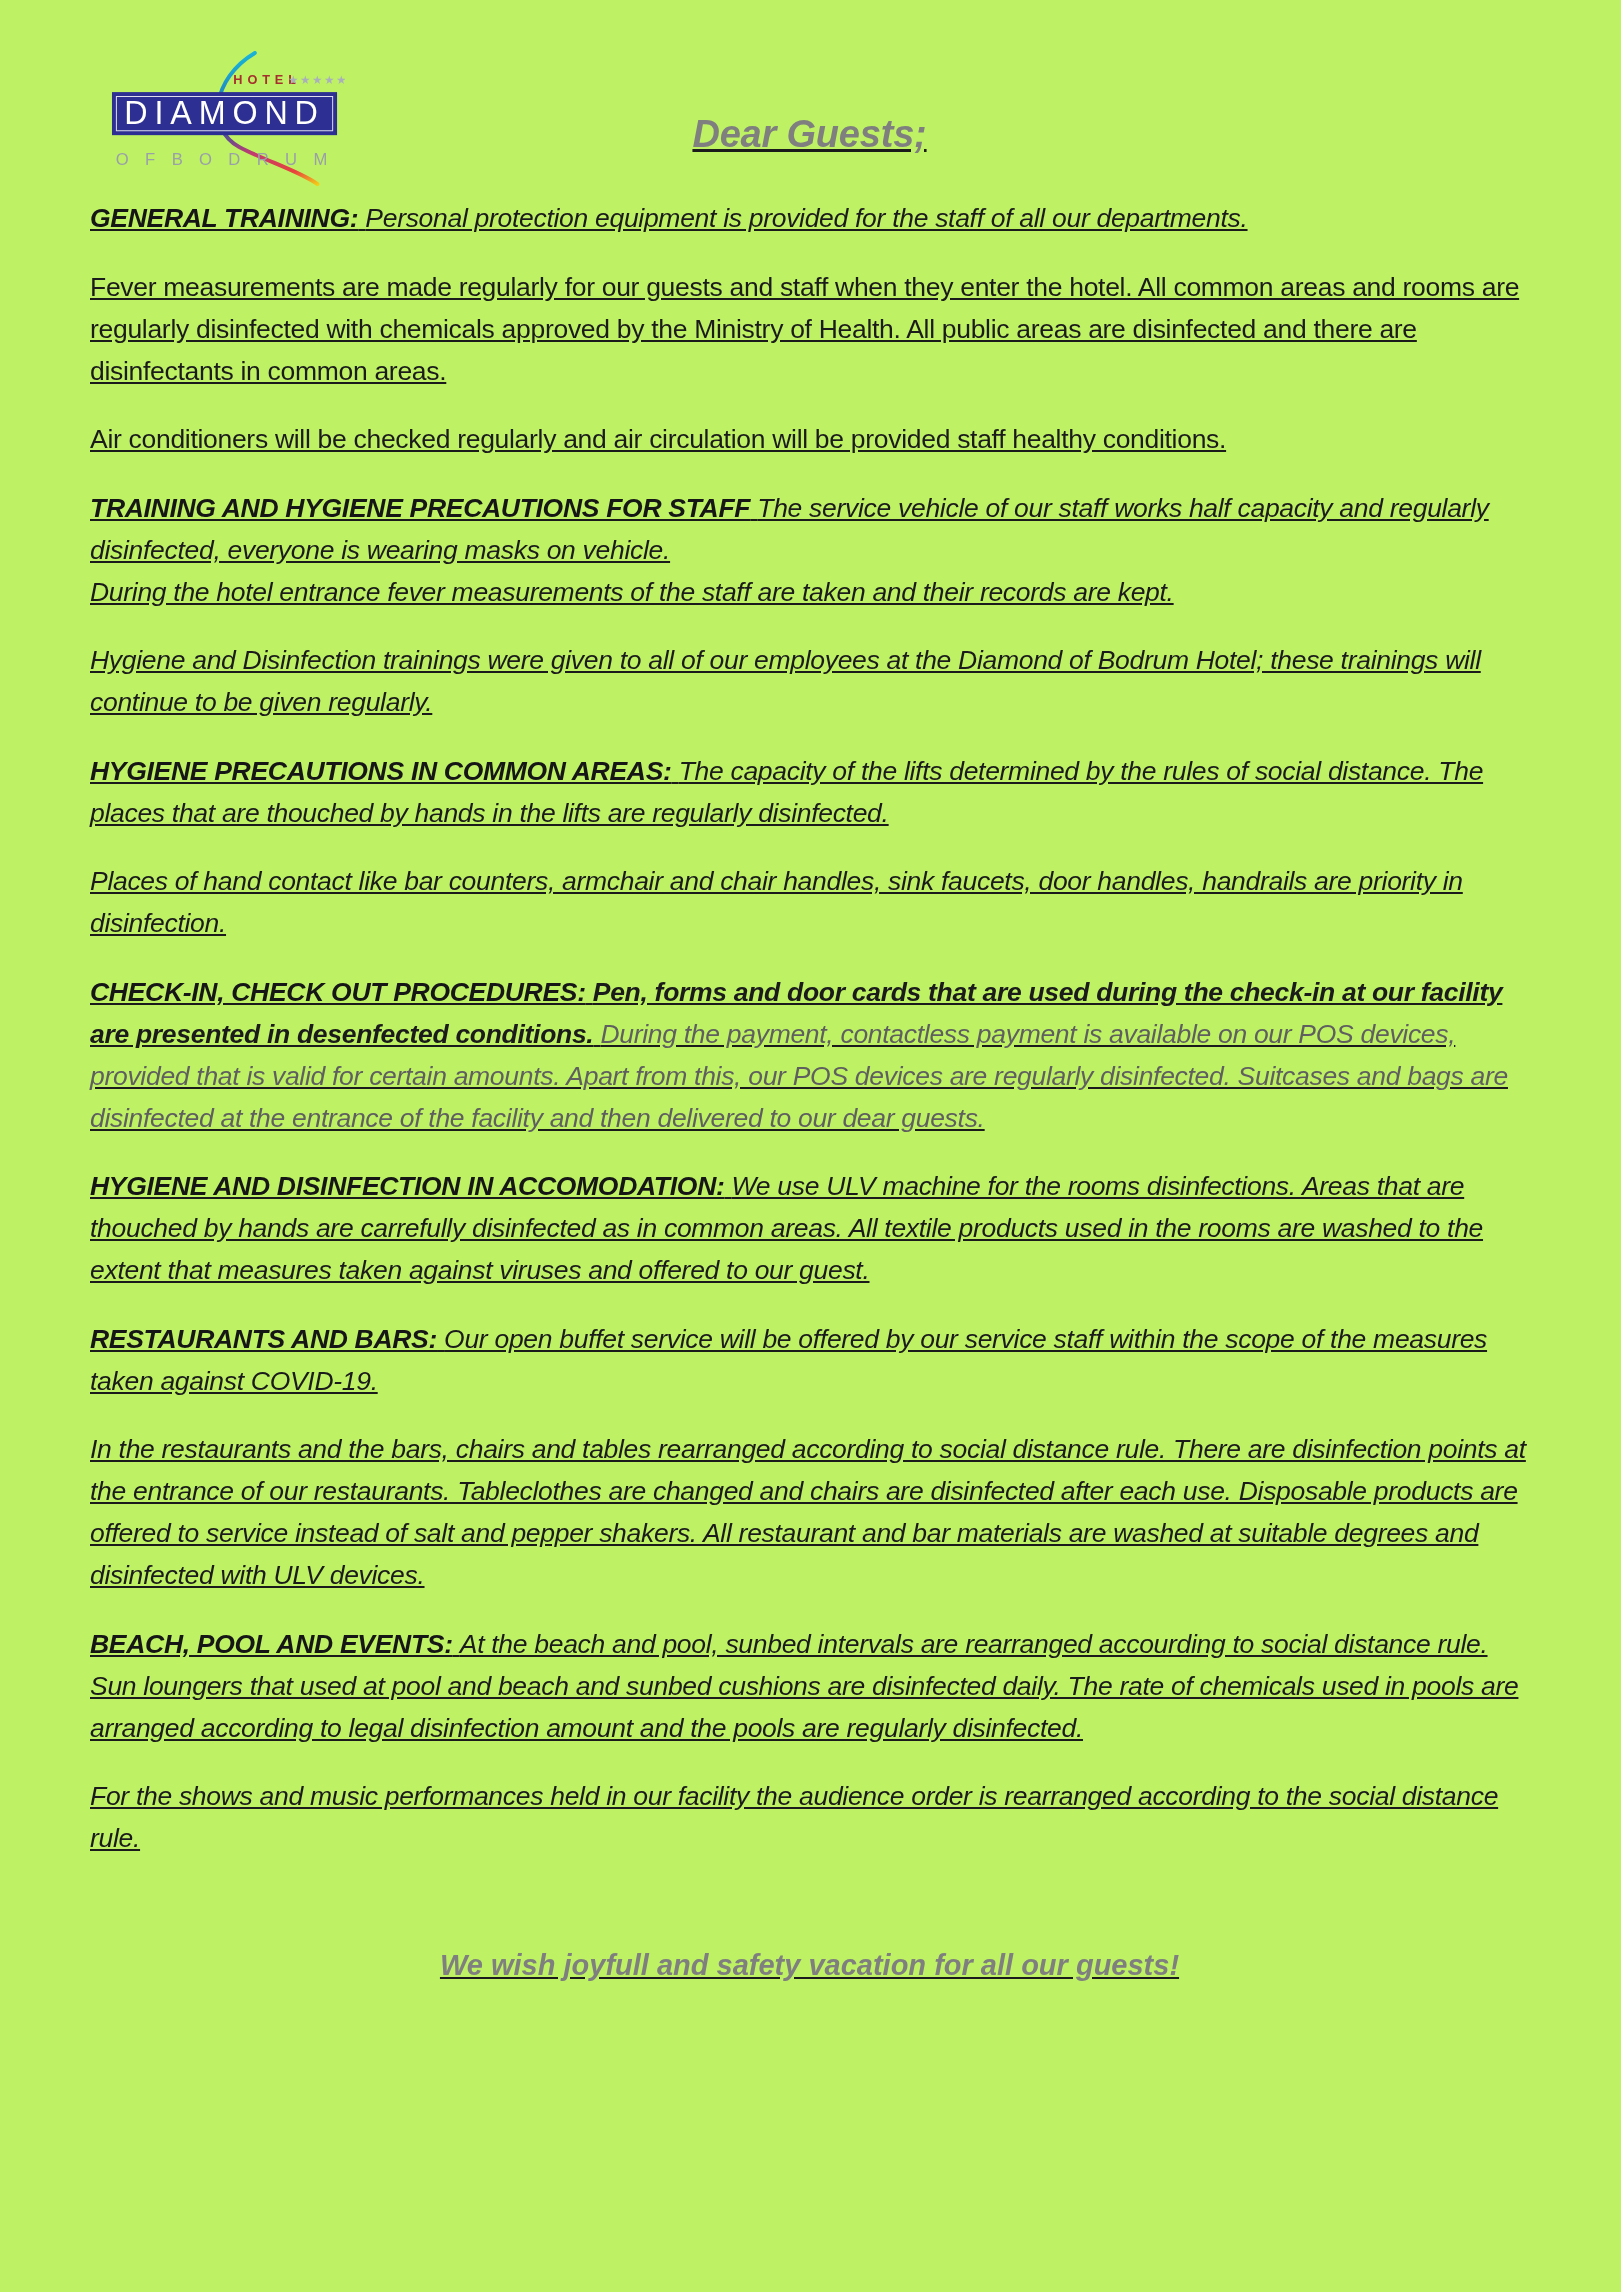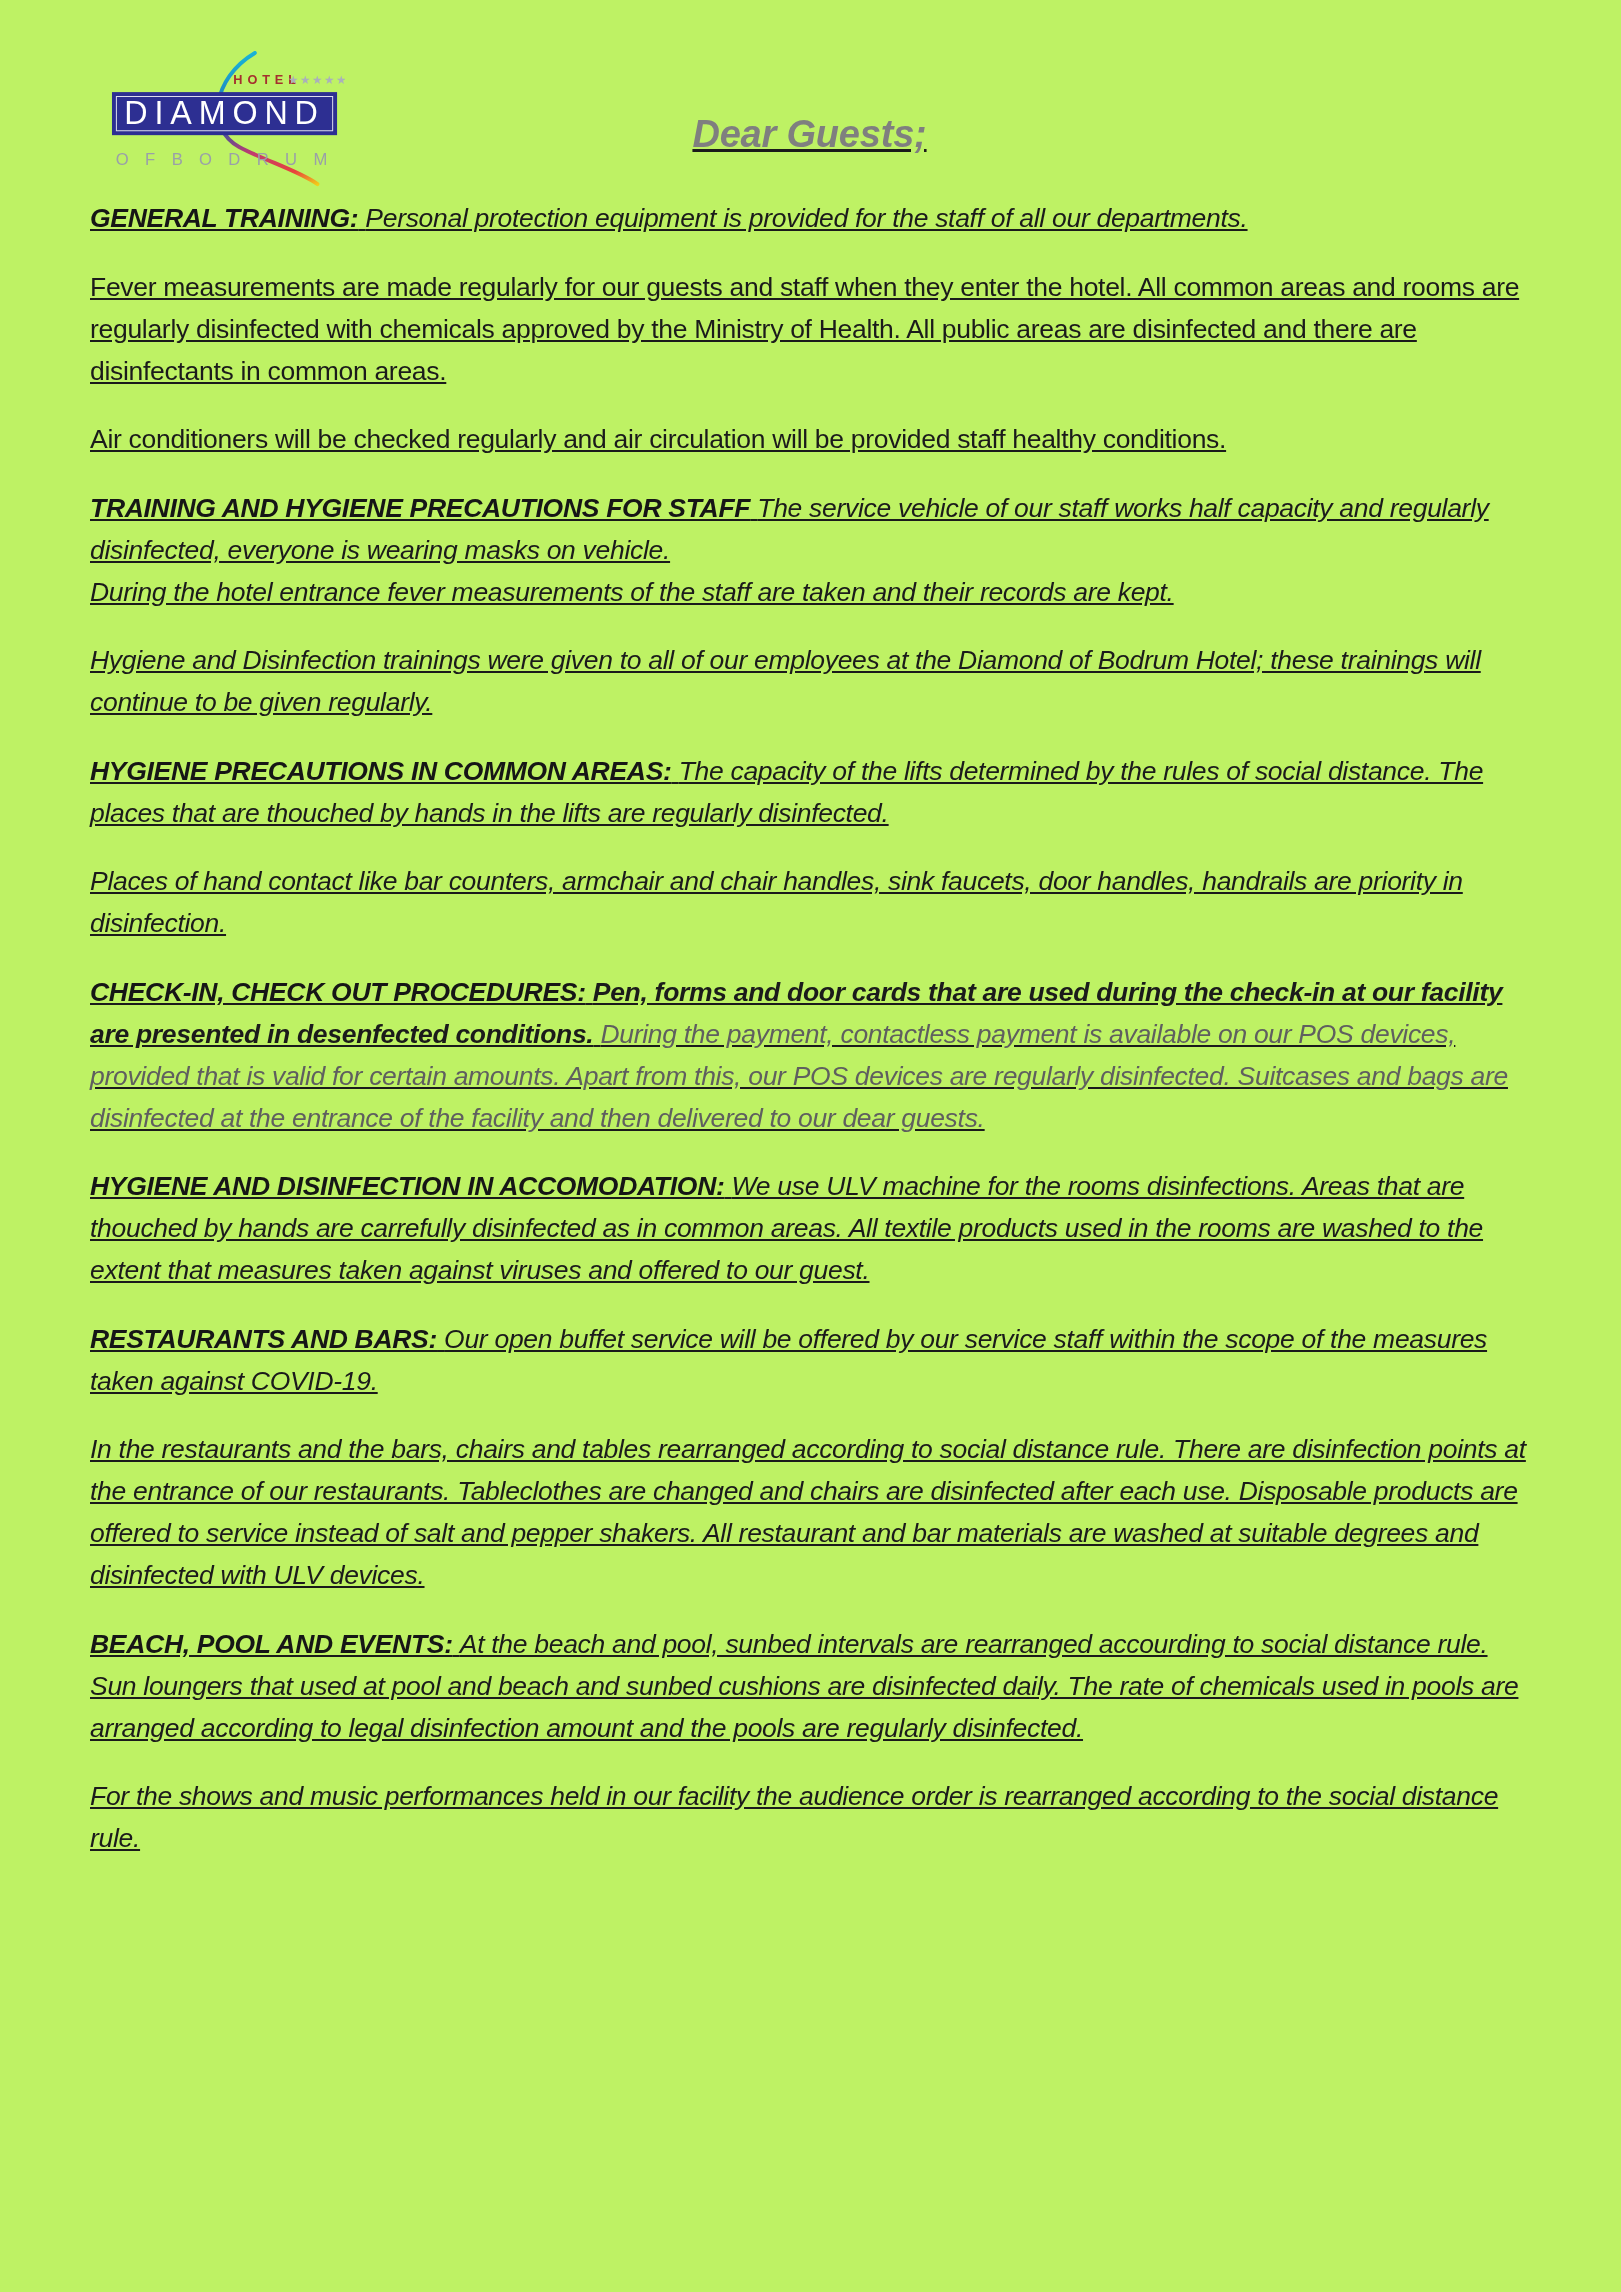--- a/index.html
+++ b/index.html
@@ -126,16 +126,17 @@
       <p class="para"><span class="sec-label">RESTAURANTS AND BARS:</span> <span class="it">Our open buffet service will be offered by our service staff within the scope of the measures taken against COVID-19.</span></p>
 
       <p class="para"><span class="it">In the restaurants and the bars, chairs and tables rearranged according to social distance rule. There are disinfection points at the entrance of our restaurants. Tableclothes are changed and chairs are disinfected after each use. Disposable products are offered to service instead of salt and pepper shakers. All restaurant and bar materials are washed at suitable degrees and disinfected with ULV devices.</span></p>
 
       <p class="para"><span class="sec-label">BEACH, POOL AND EVENTS:</span> <span class="it">At the beach and pool, sunbed intervals are rearranged accourding to social distance rule. Sun loungers that used at pool and beach and sunbed cushions are disinfected daily. The rate of chemicals used in pools are arranged according to legal disinfection amount and the pools are regularly disinfected.</span></p>
 
       <p class="para"><span class="it">For the shows and music performances held in our facility the audience order is rearranged according to the social distance rule.</span></p>
 
     </div>
 
+    <div class="closing">We wish joyfull and safety vacation for all our guests!</div>
 
   </div>
 </div>
 
 
 </body></html>

